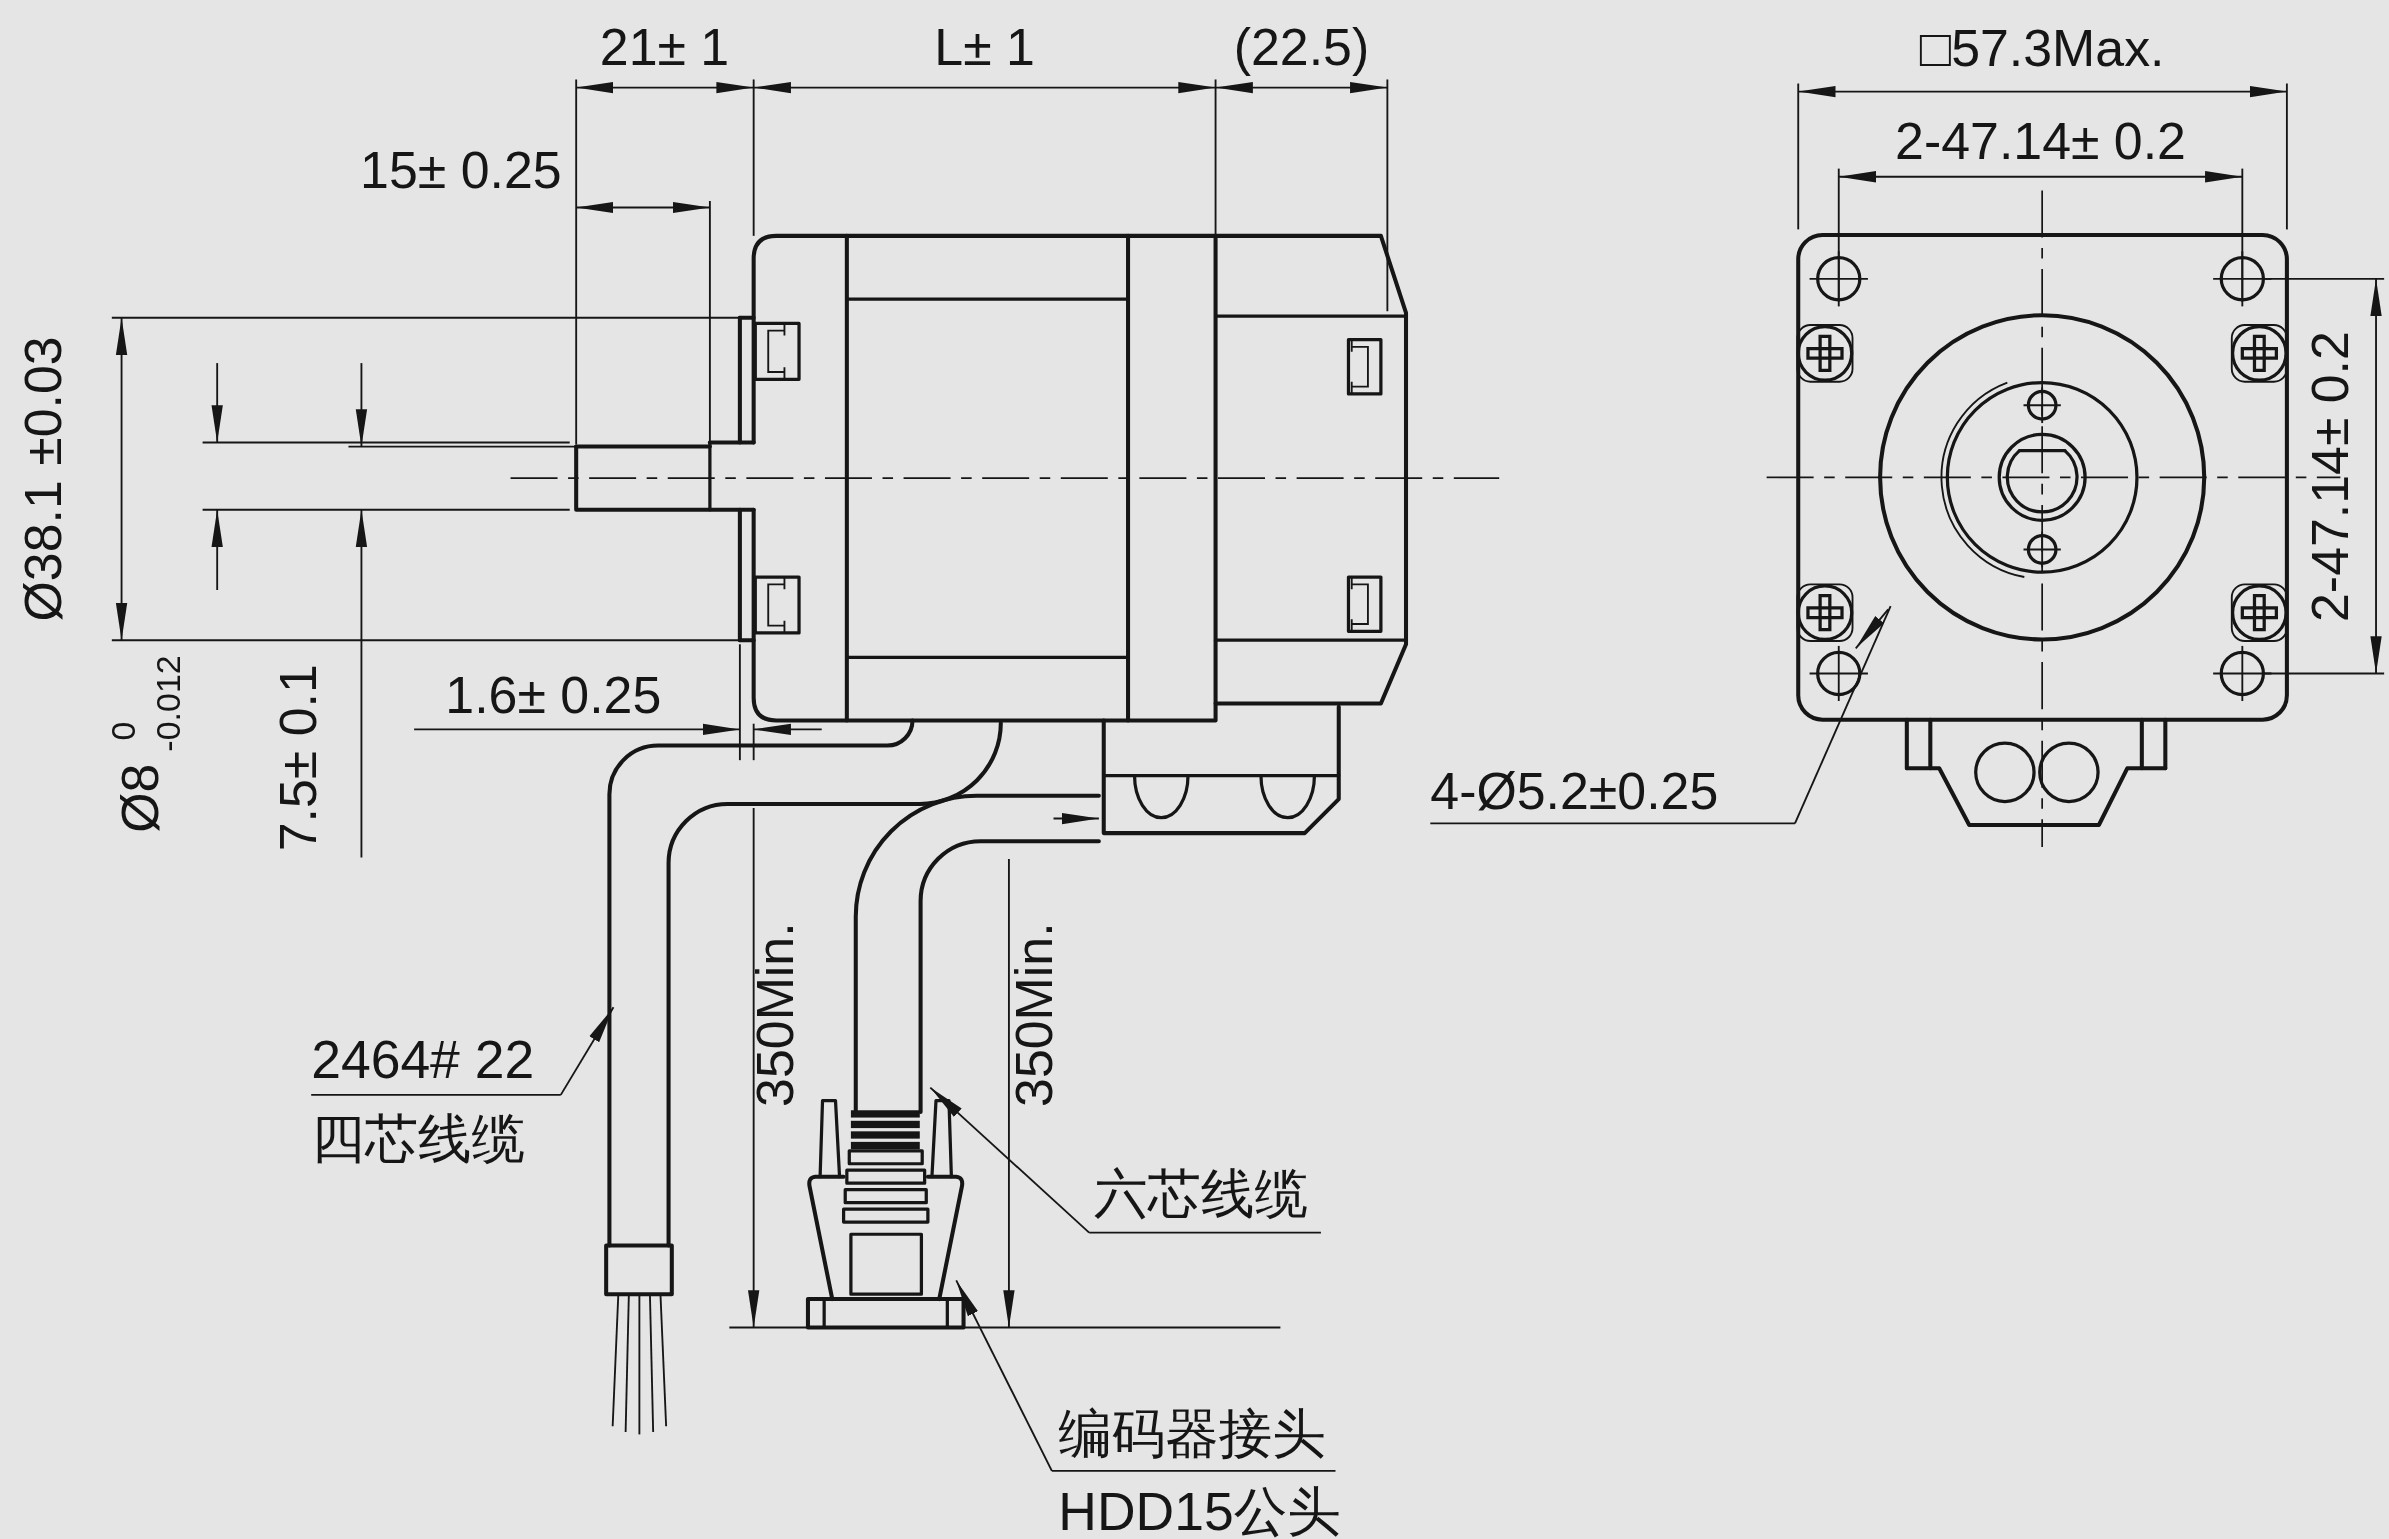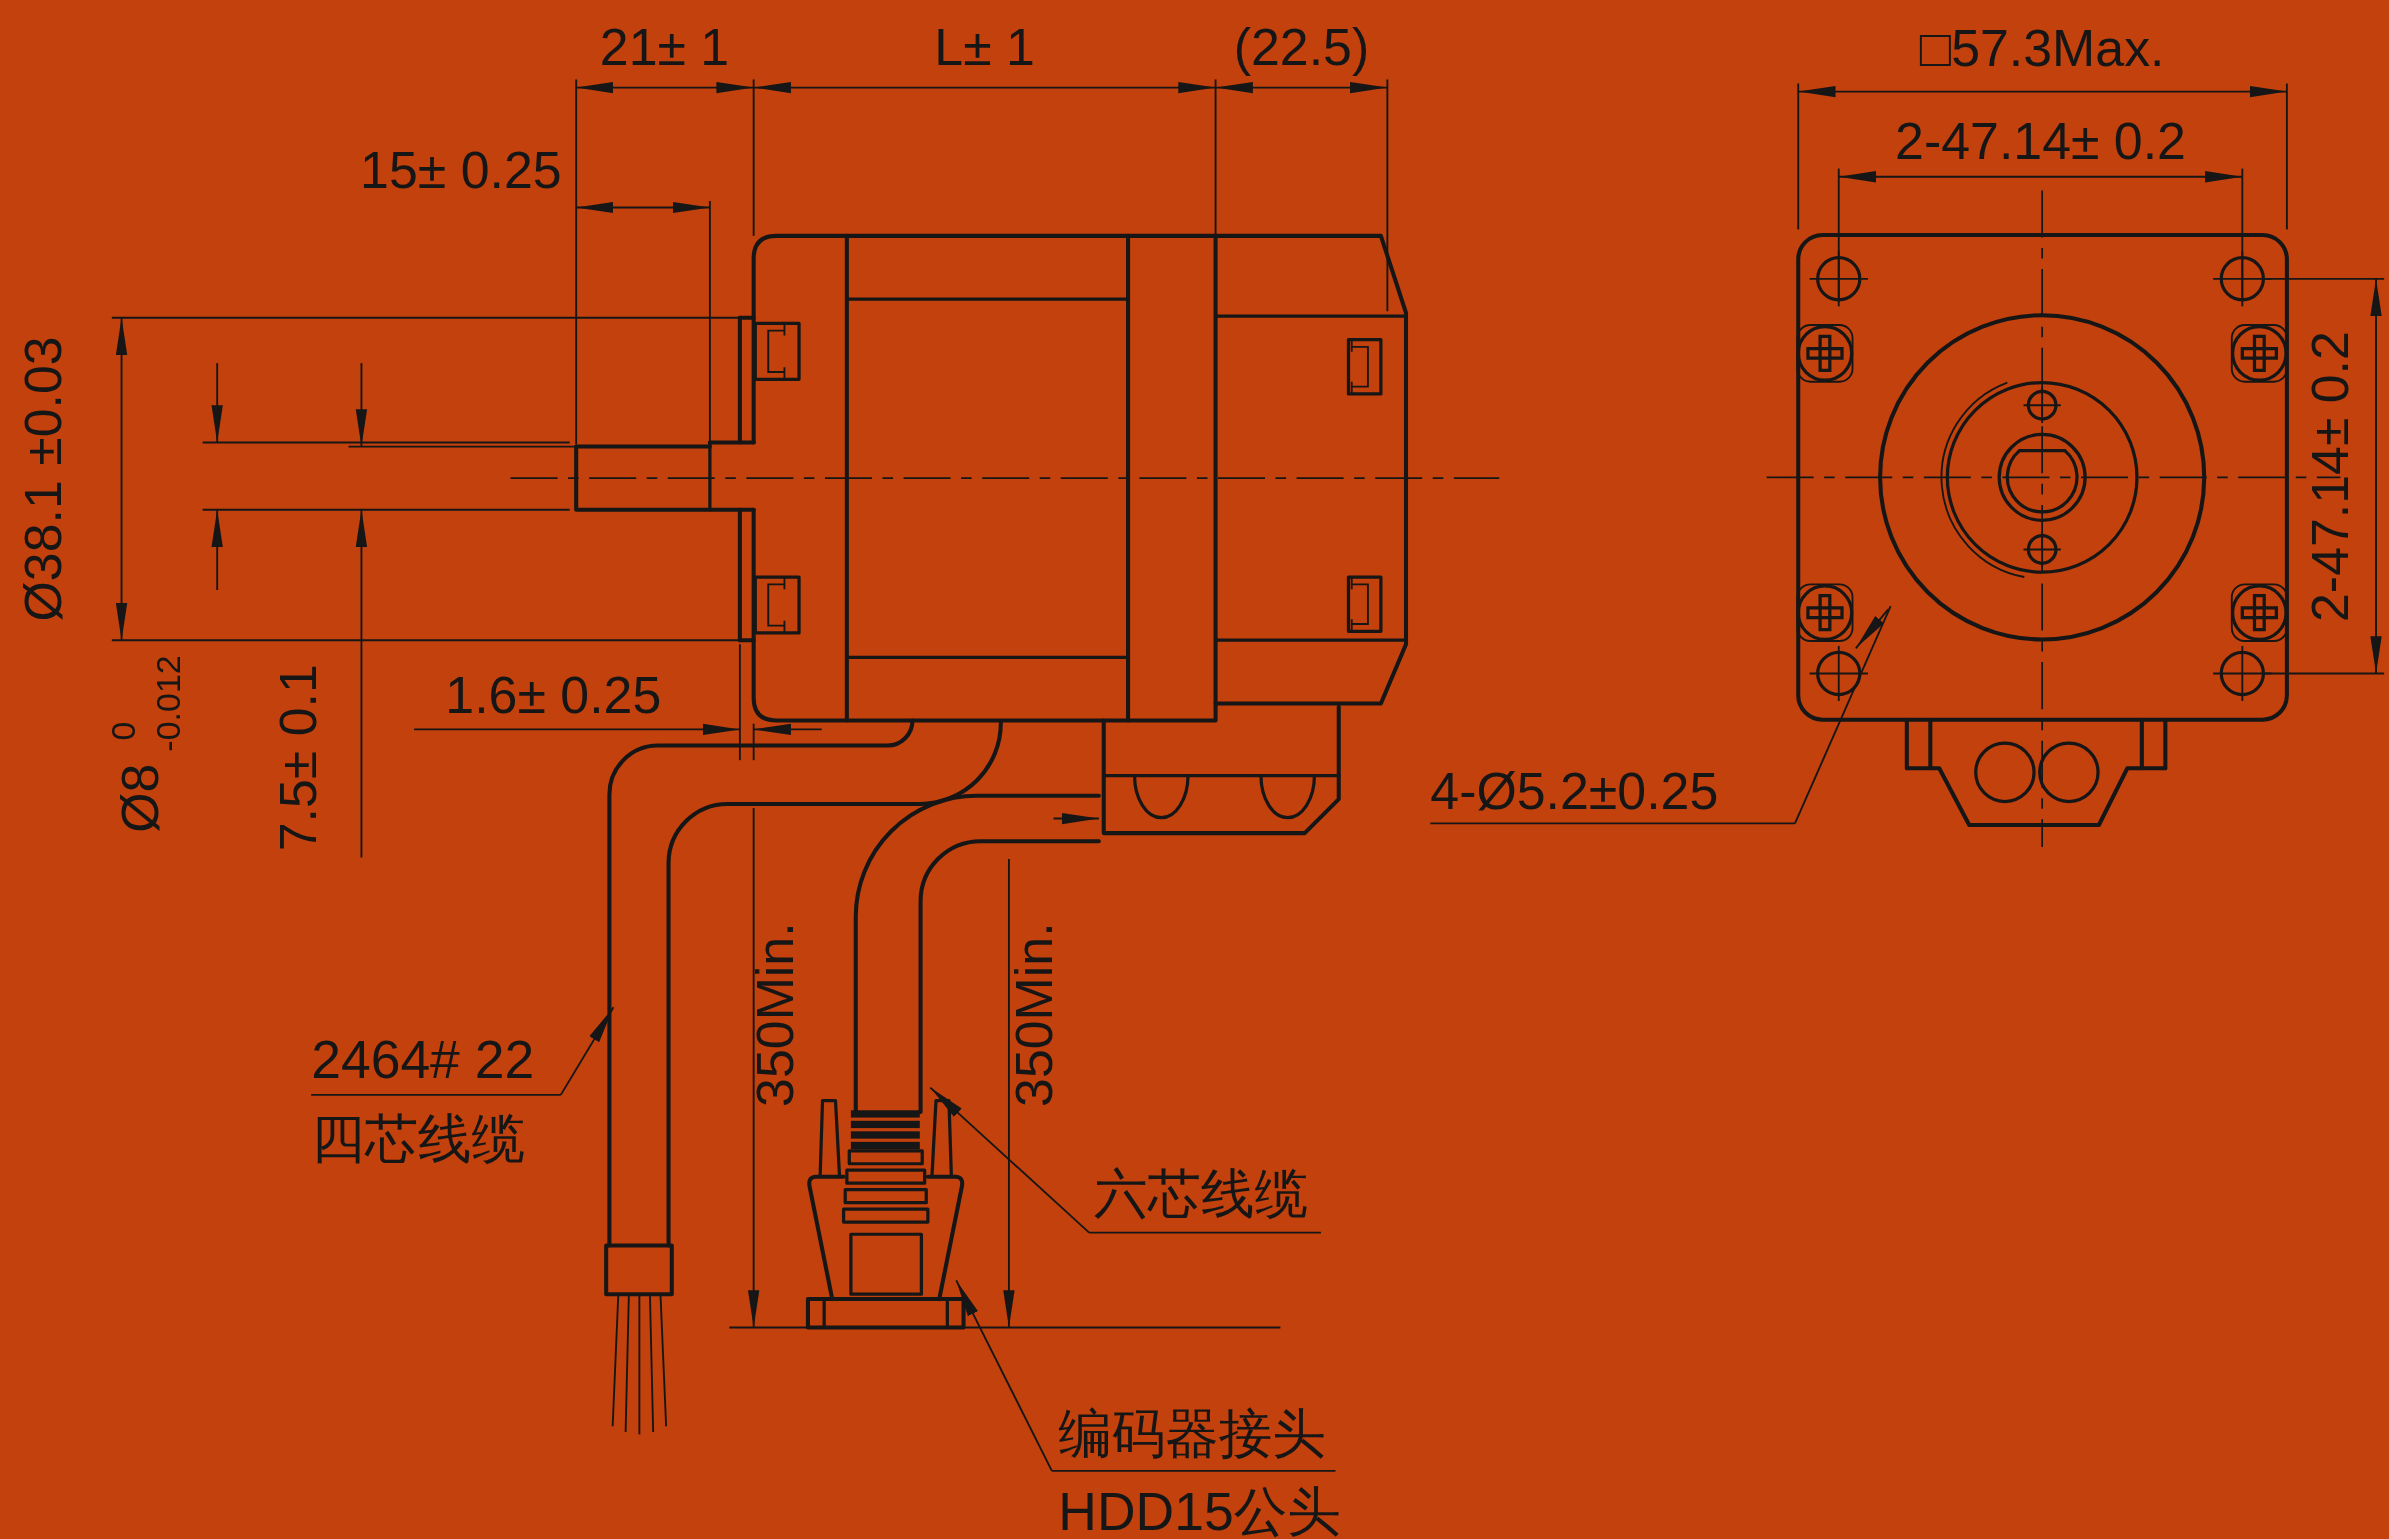--- a/index.html
+++ b/index.html
@@ -1,16 +1,16 @@
 <!DOCTYPE html>
 <html style="font-size:13px"><head>
 <meta charset="utf-8">
 <style>
   html,body{margin:0;padding:0;background:#ffffff;}
-  .stage{position:relative;width:2389px;height:1539px;background:#c2410c;overflow:hidden;}
+  .stage{position:relative;width:2389px;height:1539px;background:#e5e5e5;overflow:hidden;}
   svg{display:block;}
   
   .ol{fill:none;stroke:#161616;stroke-width:5;stroke-linejoin:round;stroke-linecap:round;}
   .om{fill:none;stroke:#161616;stroke-width:4;stroke-linejoin:round;stroke-linecap:round;}
   .tl{fill:none;stroke:#161616;stroke-width:2.3;stroke-linecap:butt;}
   .cl{fill:none;stroke:#161616;stroke-width:2.1;stroke-dasharray:58 13 13 13;}
   .bar{fill:#161616;stroke:none;}
   text{font-family:"Liberation Sans","DejaVu Sans",sans-serif;fill:#161616;}
   .dim{font-size:64px;}
   .dimsm{font-size:42px;}

